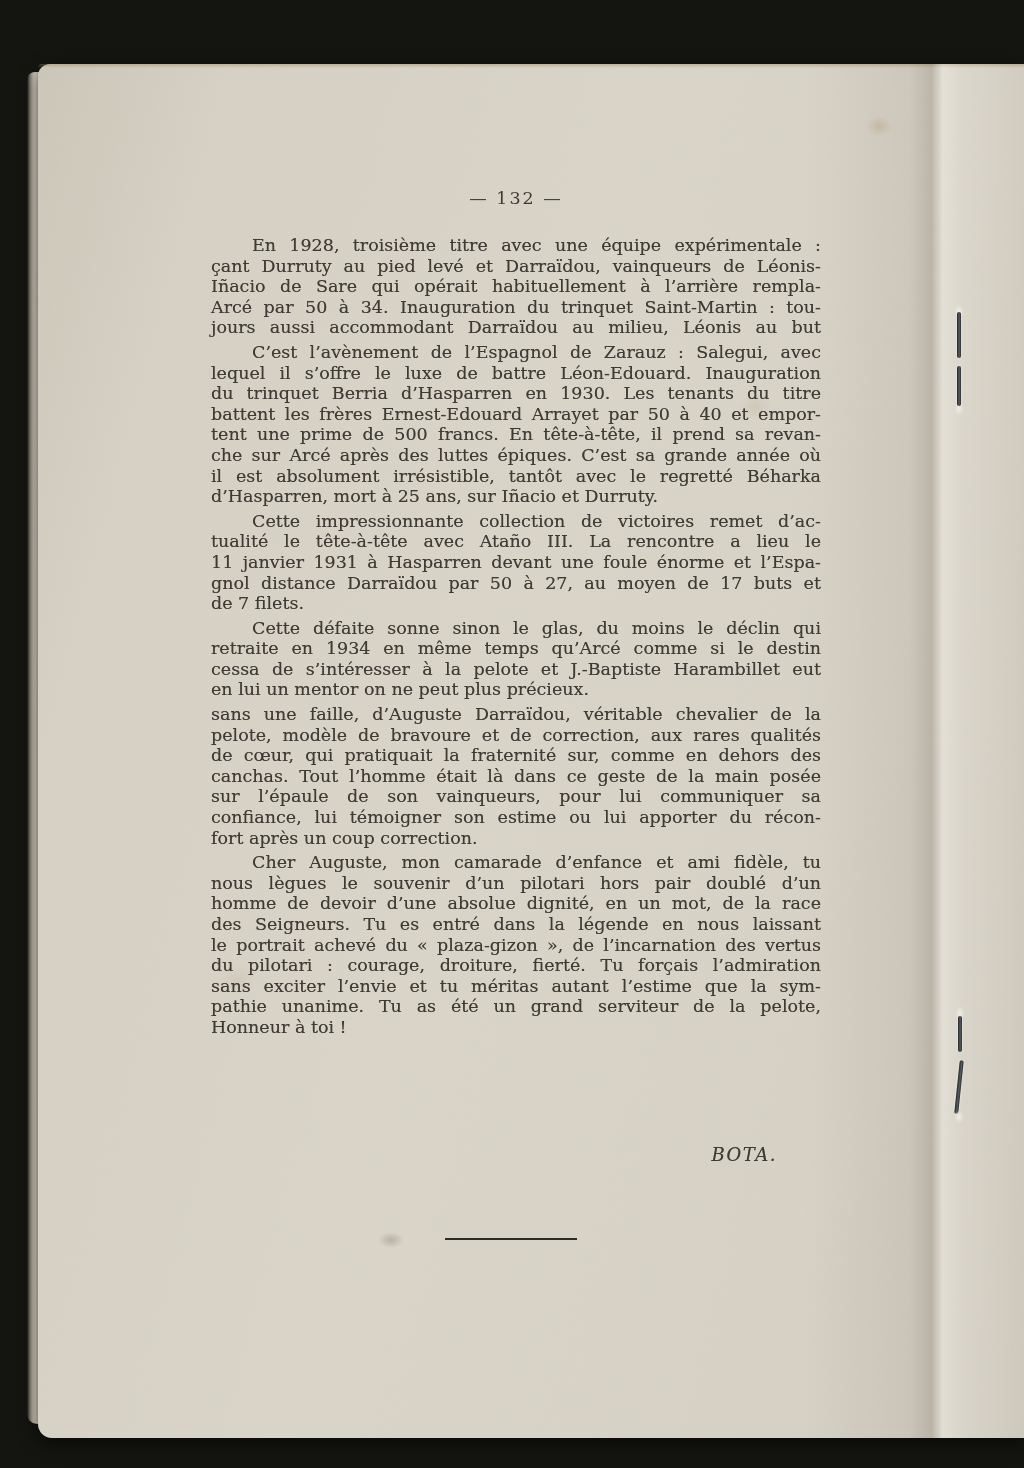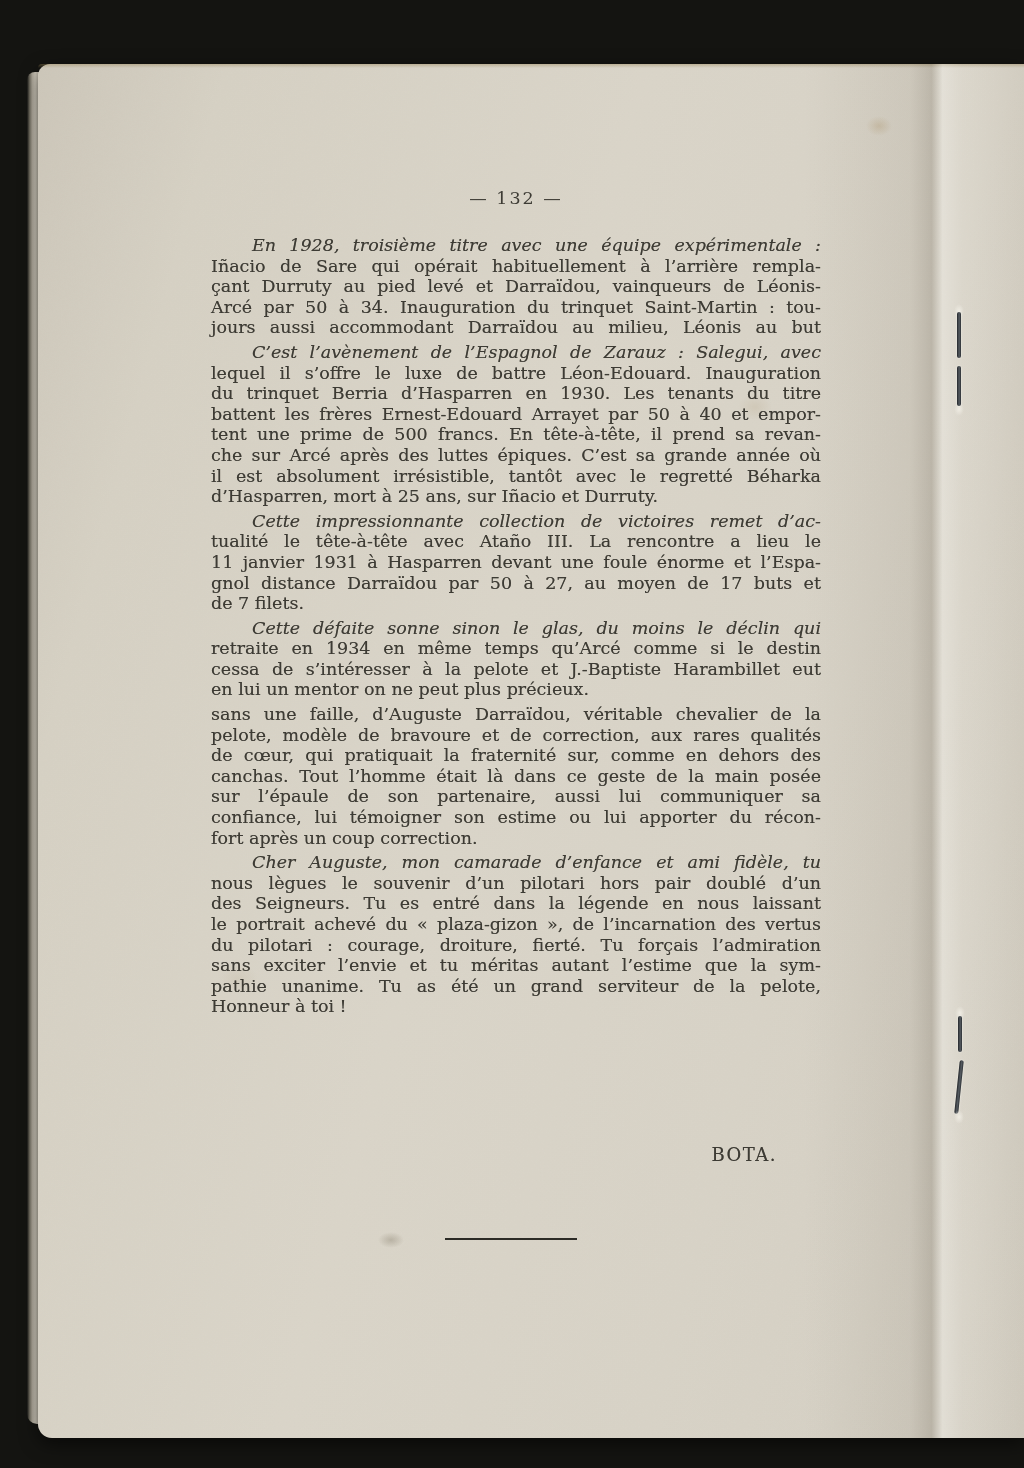--- a/index.html
+++ b/index.html
@@ -64,26 +64,27 @@
     text-align:center;color:var(--ink);
     font-size:17.5px;letter-spacing:2px;
   }
   .text-body{
     position:absolute;left:173px;top:171px;width:610px;
     color:var(--ink);font-size:17.5px;line-height:20.6px;
     text-shadow:0 0 0.5px rgba(61,59,52,0.55);
   }
   .para{margin-bottom:4px;}
   .pline{text-align:justify;text-align-last:justify;white-space:normal;}
-  .pline.first{text-indent:41px;font-style:italic;}
+  .pline.first{text-indent:41px;}
   .pline.last{text-align-last:left;}
   .signature{
     position:absolute;top:1080px;right:247px;
     color:var(--ink);font-size:18px;letter-spacing:1.5px;
     text-shadow:0 0 0.5px rgba(61,59,52,0.55);
+    font-style:italic;
   }
   .divider{
     position:absolute;left:407px;top:1174px;width:132px;height:2px;
     background:#2c2b26;
   }
   .staple-hole{
     position:absolute;width:10px;height:14px;border-radius:50%;
     background:radial-gradient(closest-side,#efece3,rgba(239,236,227,0));
   }
   .staple{
@@ -119,22 +120,22 @@
   <div class="spot s1"></div>
   <div class="spot s2"></div>
   <div class="spot s3"></div>
   <div class="spot s4"></div>
 
   <div class="pageno">— 132 —</div>
 
   <div class="text-body">
       <div class="para">
         <div class="pline first">En 1928, troisième titre avec une équipe expérimentale :</div>
+        <div class="pline">çant Durruty au pied levé et Darraïdou, vainqueurs de Léonis-</div>
         <div class="pline">Iñacio de Sare qui opérait habituellement à l’arrière rempla-</div>
-        <div class="pline">çant Durruty au pied levé et Darraïdou, vainqueurs de Léonis-</div>
         <div class="pline">Arcé par 50 à 34. Inauguration du trinquet Saint-Martin : tou-</div>
         <div class="pline">jours aussi accommodant Darraïdou au milieu, Léonis au but</div>
       </div>
       <div class="para">
         <div class="pline first">C’est l’avènement de l’Espagnol de Zarauz : Salegui, avec</div>
         <div class="pline">lequel il s’offre le luxe de battre Léon-Edouard. Inauguration</div>
         <div class="pline">du trinquet Berria d’Hasparren en 1930. Les tenants du titre</div>
         <div class="pline">battent les frères Ernest-Edouard Arrayet par 50 à 40 et empor-</div>
         <div class="pline">tent une prime de 500 francs. En tête-à-tête, il prend sa revan-</div>
         <div class="pline">che sur Arcé après des luttes épiques. C’est sa grande année où</div>
@@ -152,27 +153,28 @@
         <div class="pline first">Cette défaite sonne sinon le glas, du moins le déclin qui</div>
         <div class="pline">retraite en 1934 en même temps qu’Arcé comme si le destin</div>
         <div class="pline">cessa de s’intéresser à la pelote et J.-Baptiste Harambillet eut</div>
         <div class="pline last">en lui un mentor on ne peut plus précieux.</div>
       </div>
       <div class="para">
         <div class="pline">sans une faille, d’Auguste Darraïdou, véritable chevalier de la</div>
         <div class="pline">pelote, modèle de bravoure et de correction, aux rares qualités</div>
         <div class="pline">de cœur, qui pratiquait la fraternité sur, comme en dehors des</div>
         <div class="pline">canchas. Tout l’homme était là dans ce geste de la main posée</div>
-        <div class="pline">sur l’épaule de son partenaire, aussi lui communiquer sa</div>
+        <div class="pline">sur l’épaule de son vainqueurs, pour lui communiquer sa</div>
         <div class="pline">confiance, lui témoigner son estime ou lui apporter du récon-</div>
         <div class="pline last">fort après un coup correction.</div>
       </div>
       <div class="para">
         <div class="pline first">Cher Auguste, mon camarade d’enfance et ami fidèle, tu</div>
         <div class="pline">nous lègues le souvenir d’un pilotari hors pair doublé d’un</div>
+        <div class="pline">homme de devoir d’une absolue dignité, en un mot, de la race</div>
         <div class="pline">des Seigneurs. Tu es entré dans la légende en nous laissant</div>
         <div class="pline">le portrait achevé du « plaza-gizon », de l’incarnation des vertus</div>
         <div class="pline">du pilotari : courage, droiture, fierté. Tu forçais l’admiration</div>
         <div class="pline">sans exciter l’envie et tu méritas autant l’estime que la sym-</div>
         <div class="pline">pathie unanime. Tu as été un grand serviteur de la pelote,</div>
         <div class="pline last">Honneur à toi !</div>
       </div>
     </div>
 
   <div class="signature">BOTA.</div>

